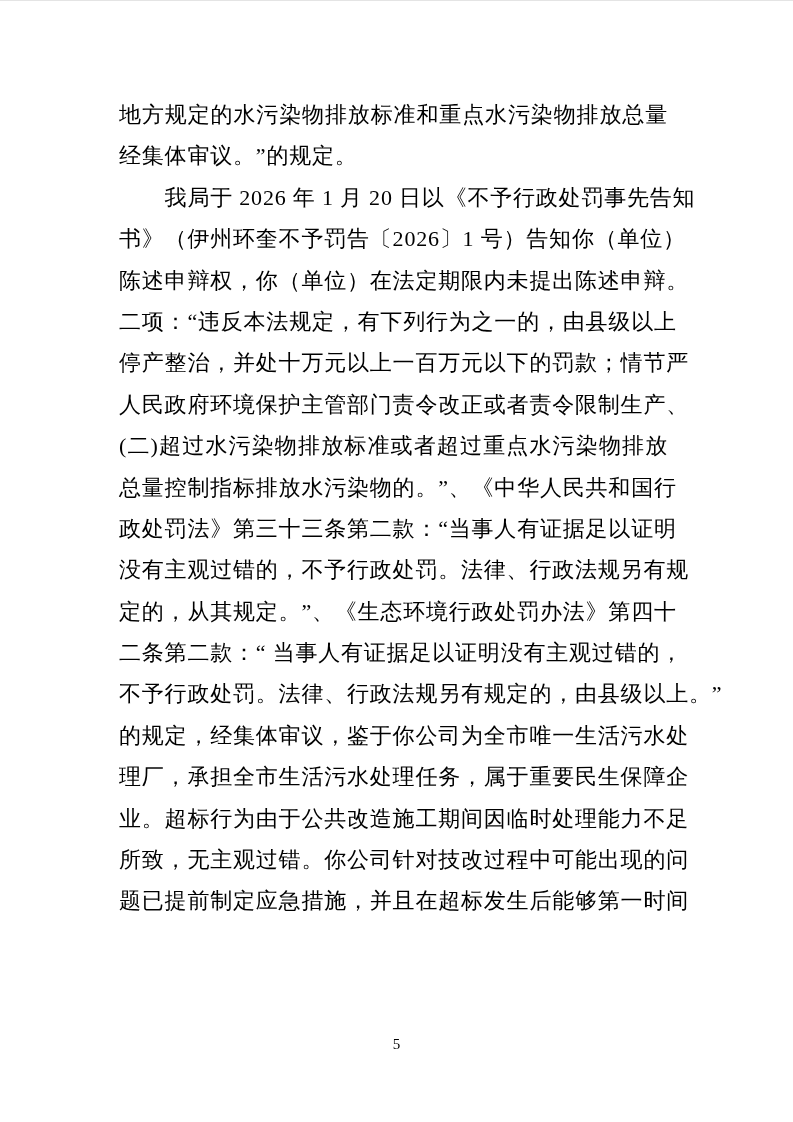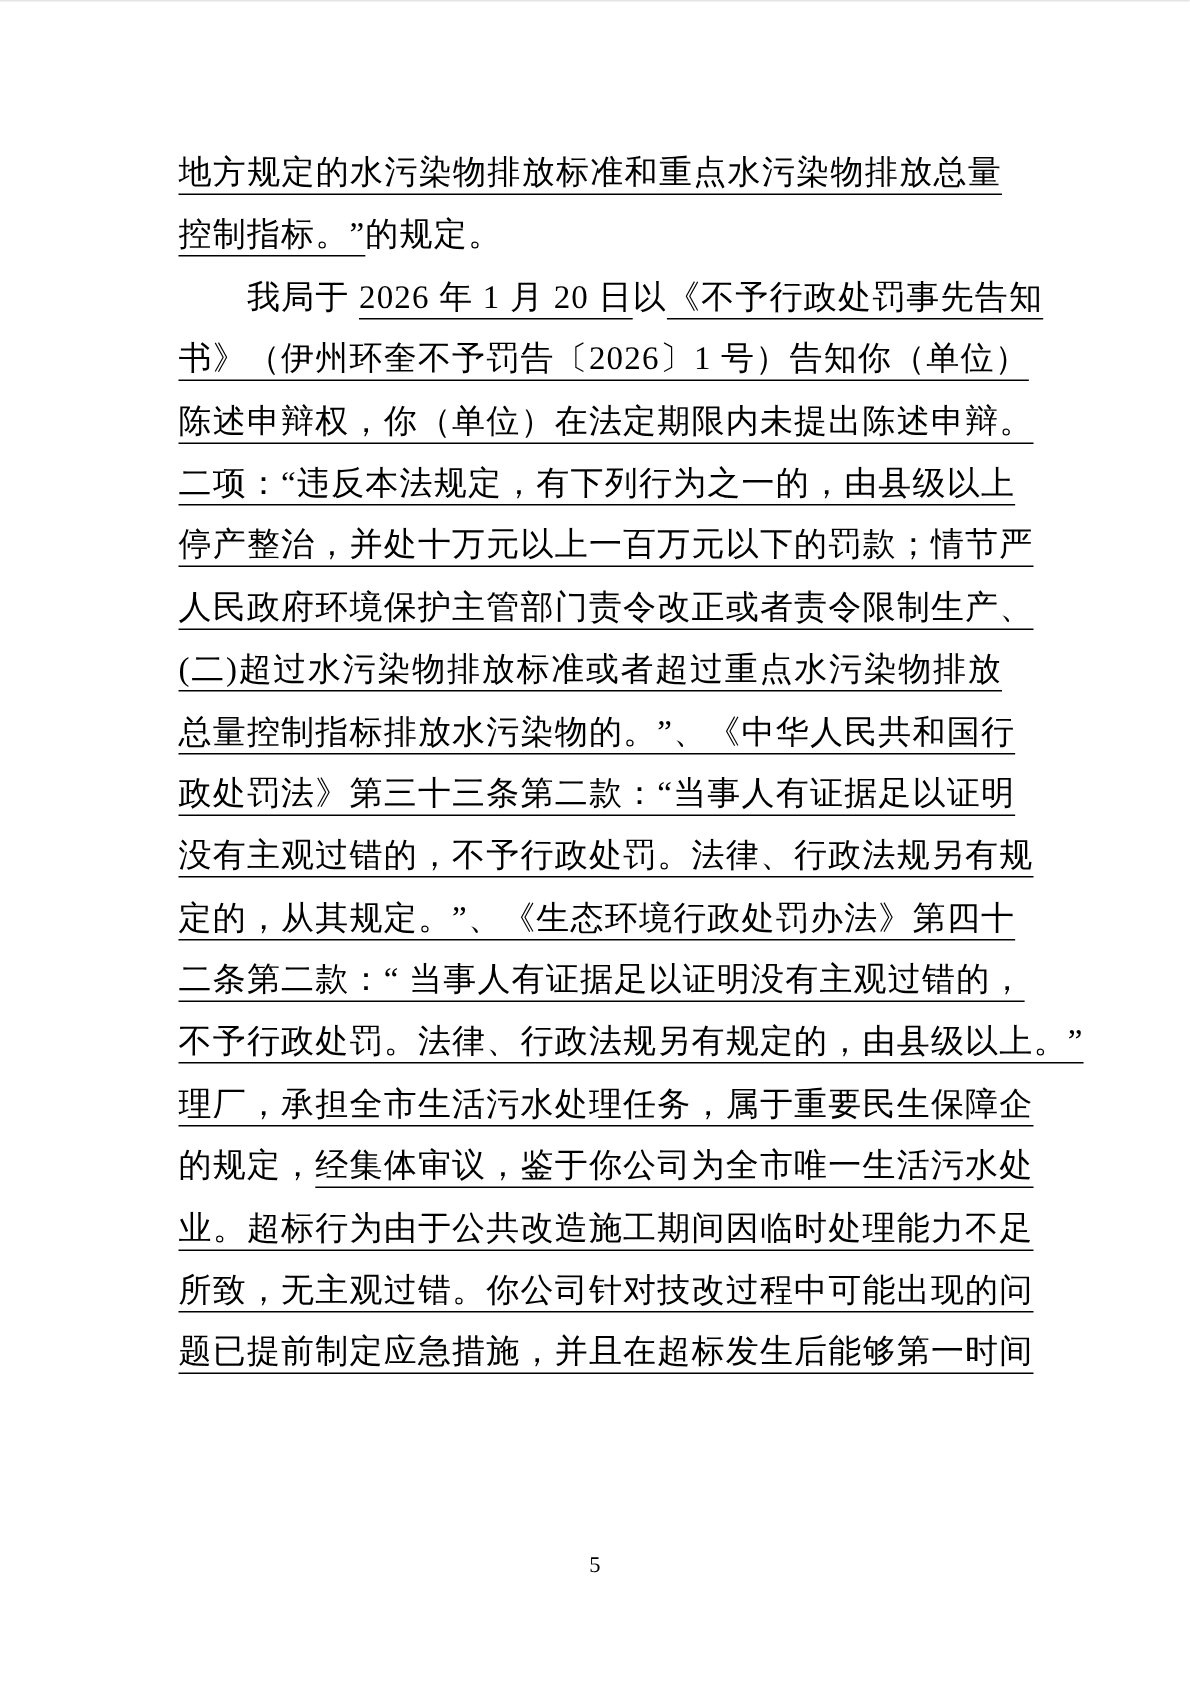--- a/index.html
+++ b/index.html
@@ -33,21 +33,20 @@
     line-height: 41.4px;
     letter-spacing: 0.8px;
     text-align: justify;
     text-align-last: justify;
     white-space: nowrap;
   }
   .line.short {
     text-align-last: left;
   }
   .u {
-    text-decoration: underline;
     text-decoration-color: #000000;
     text-decoration-thickness: 1.3px;
     text-underline-offset: 6.5px;
     margin-top: 46px;
   }
   .page-number {
     position: absolute;
     top: 1036px;
     left: 0;
     right: 0;
@@ -56,34 +55,34 @@
     letter-spacing: 0;
   }
 </style>
 </head>
 <body>
 
 <div class="top-edge"></div>
 
 <div class="content">
     <div class="line"><span class="u">地方规定的水污染物排放标准和重点水污染物排放总量</span></div>
-    <div class="line short"><span class="u">控制指标。”</span><span class="">的规定。</span></div>
+    <div class="line short"><span class="u">经集体审议。”</span><span class="">的规定。</span></div>
     <div class="line"><span class="">　　我局于 </span><span class="u">2026 年 1 月 20 日</span><span class="">以</span><span class="u">《不予行政处罚事先告知</span></div>
     <div class="line"><span class="u">书》（伊州环奎不予罚告〔2026〕1 号）告知你（单位）</span></div>
     <div class="line"><span class="u">陈述申辩权，你（单位）在法定期限内未提出陈述申辩。</span></div>
     <div class="line"><span class="u">二项：“违反本法规定，有下列行为之一的，由县级以上</span></div>
     <div class="line"><span class="u">停产整治，并处十万元以上一百万元以下的罚款；情节严</span></div>
     <div class="line"><span class="u">人民政府环境保护主管部门责令改正或者责令限制生产、</span></div>
     <div class="line"><span class="u">(二)超过水污染物排放标准或者超过重点水污染物排放</span></div>
     <div class="line"><span class="u">总量控制指标排放水污染物的。”、《中华人民共和国行</span></div>
     <div class="line"><span class="u">政处罚法》第三十三条第二款：“当事人有证据足以证明</span></div>
     <div class="line"><span class="u">没有主观过错的，不予行政处罚。法律、行政法规另有规</span></div>
     <div class="line"><span class="u">定的，从其规定。”、《生态环境行政处罚办法》第四十</span></div>
     <div class="line"><span class="u">二条第二款：“ 当事人有证据足以证明没有主观过错的，</span></div>
     <div class="line"><span class="u">不予行政处罚。法律、行政法规另有规定的，由县级以上。”</span></div>
+    <div class="line"><span class="">的规定，</span><span class="u">经集体审议，鉴于你公司为全市唯一生活污水处</span></div>
     <div class="line"><span class="u">理厂，承担全市生活污水处理任务，属于重要民生保障企</span></div>
-    <div class="line"><span class="">的规定，</span><span class="u">经集体审议，鉴于你公司为全市唯一生活污水处</span></div>
     <div class="line"><span class="u">业。超标行为由于公共改造施工期间因临时处理能力不足</span></div>
     <div class="line"><span class="u">所致，无主观过错。你公司针对技改过程中可能出现的问</span></div>
     <div class="line"><span class="u">题已提前制定应急措施，并且在超标发生后能够第一时间</span></div>
   </div>
 
 <div class="page-number">5</div>
 
 </body></html>

